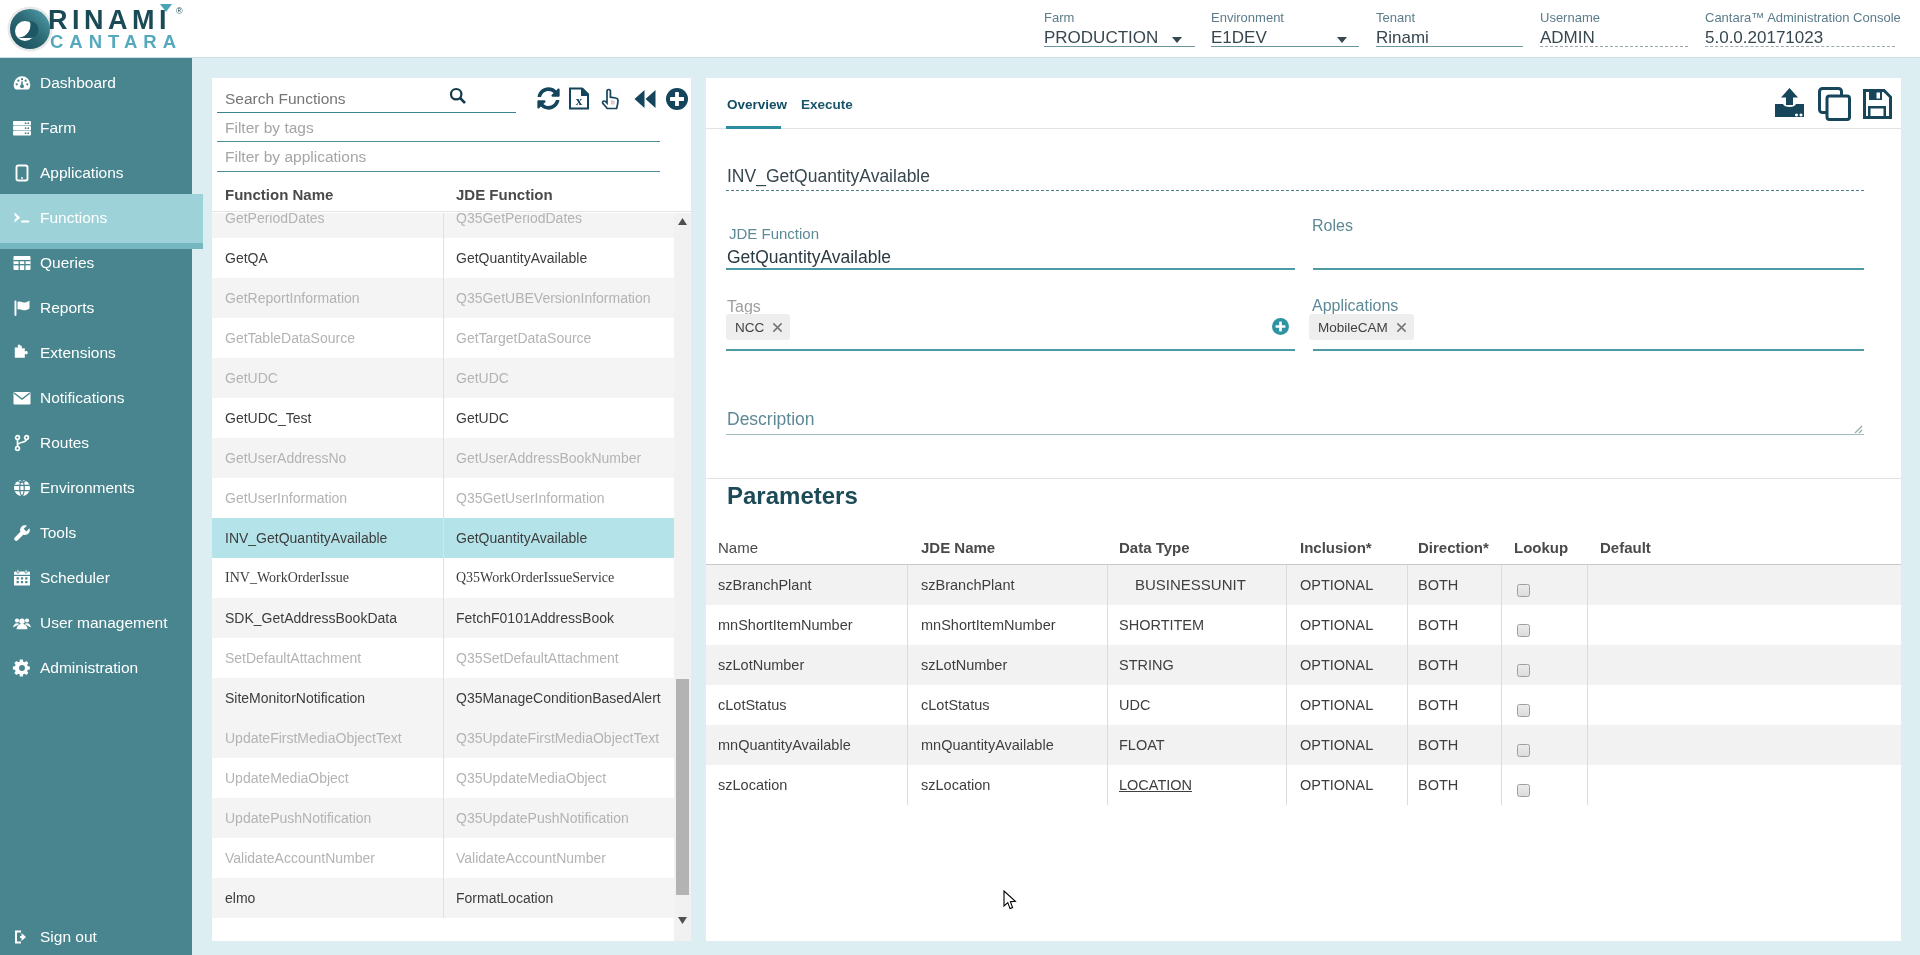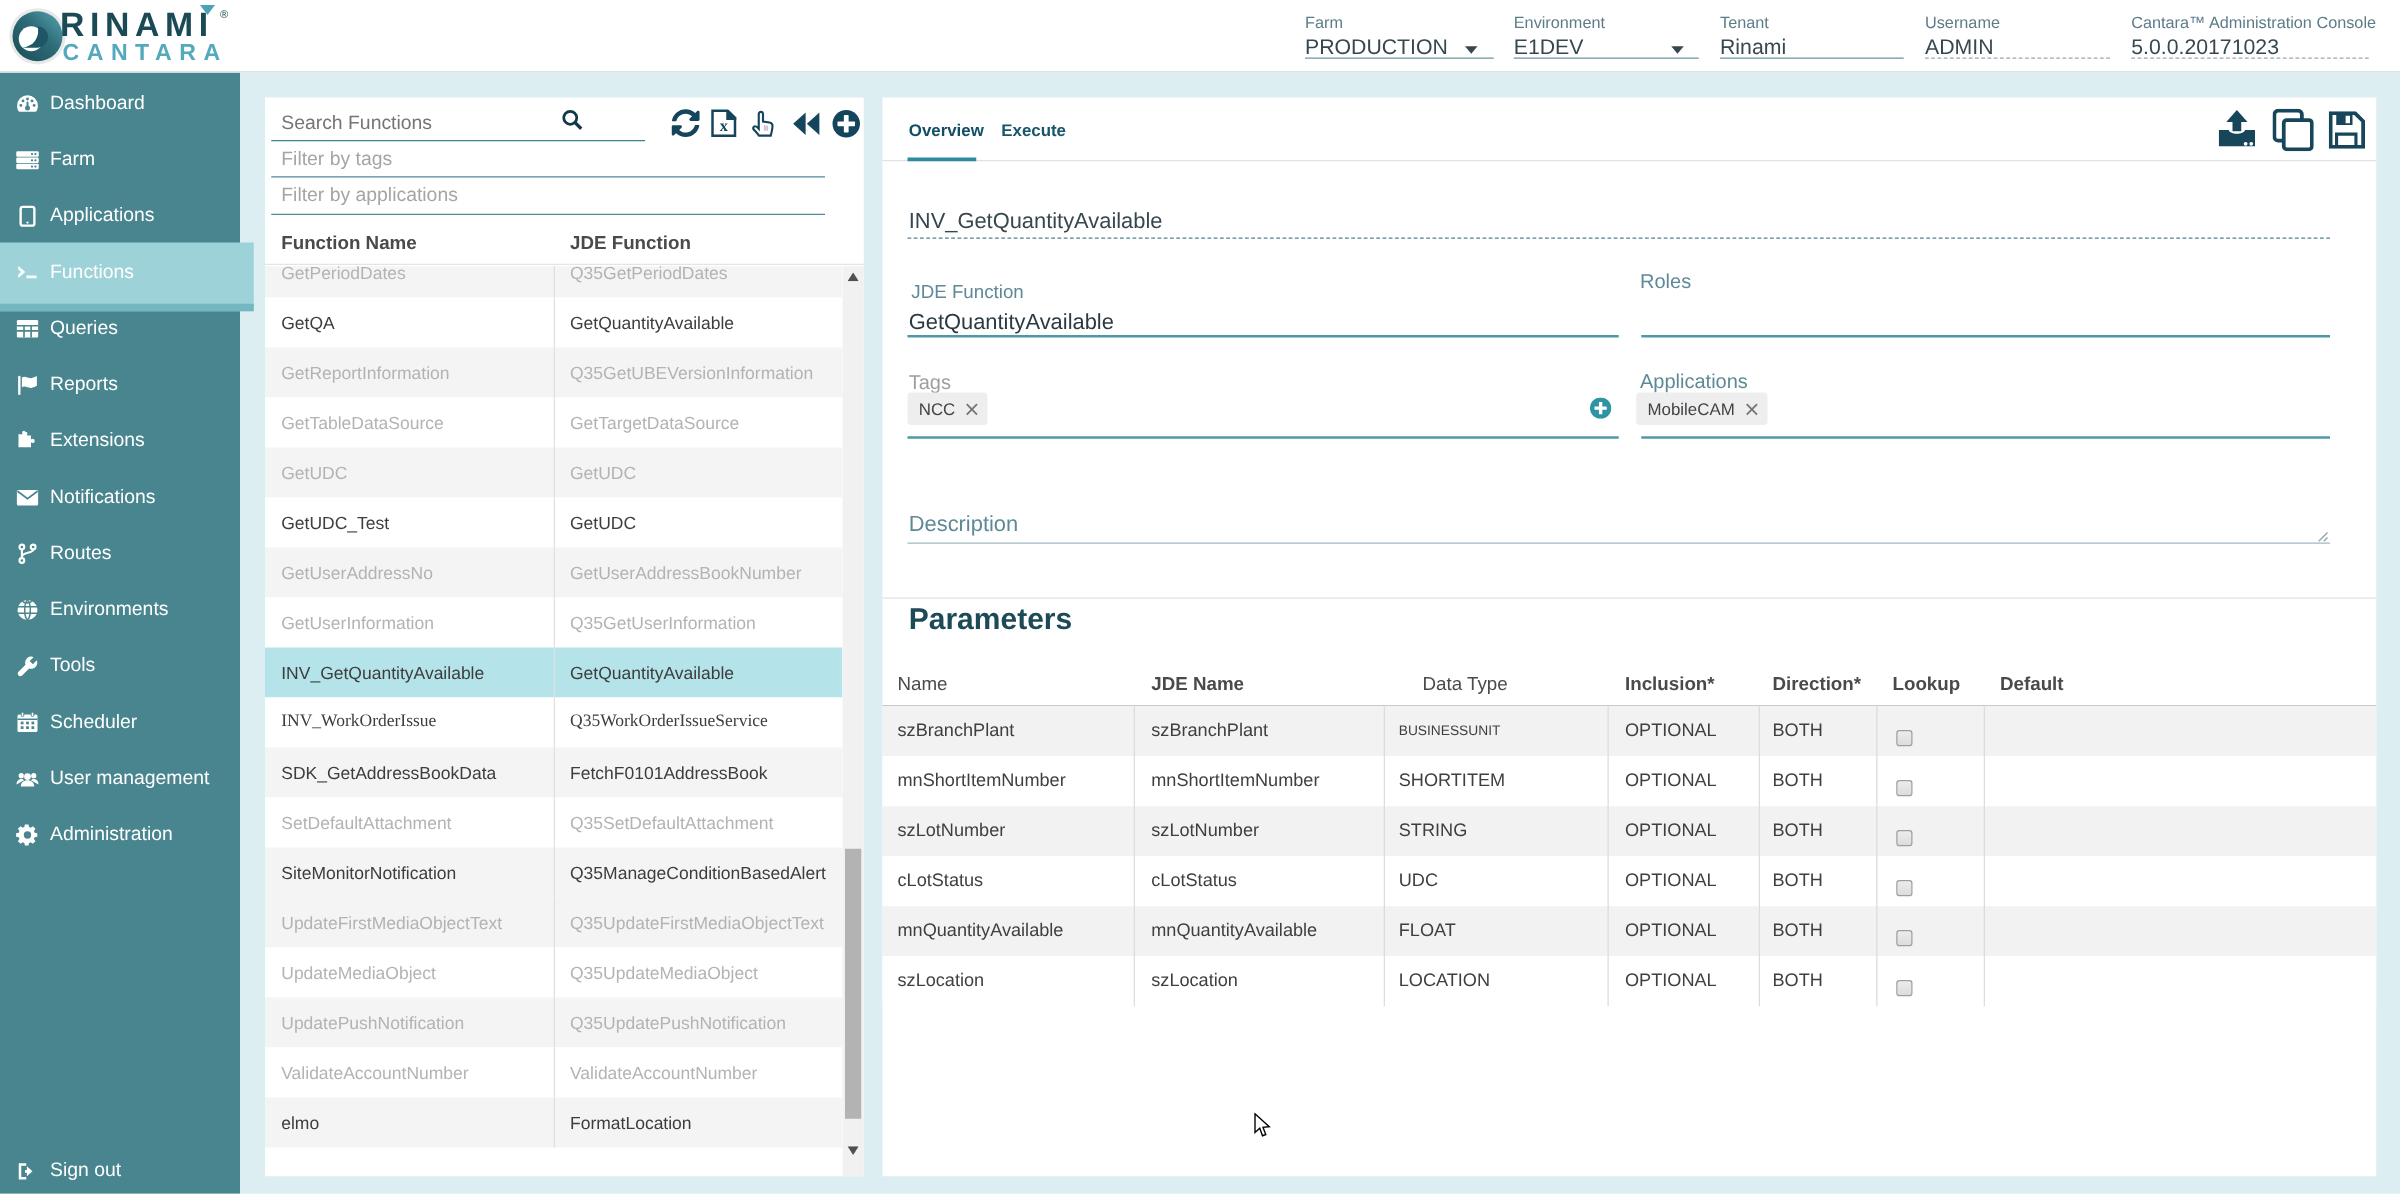--- a/index.html
+++ b/index.html
@@ -397,30 +397,30 @@
   <div style="position:absolute;left:21px;top:331px;font-size:17.5px;color:#5e8996;">Description</div>
   <div style="position:absolute;left:20px;top:356px;width:1138px;border-bottom:1px solid #9fbcc2;"></div>
   <svg style="position:absolute;left:1148px;top:347px;" width="9" height="9" viewBox="0 0 9 9">
       <path d="M8 1 L1 8 M8 5 L5 8" stroke="#9aa" stroke-width="1.2"></path>
     </svg>
   <div style="position:absolute;left:0;top:400px;width:1195px;border-bottom:1px solid #e2e2e2;"></div>
   <div style="position:absolute;left:21px;top:404px;font-size:24px;font-weight:bold;color:#1d4a57;">Parameters</div>
   <div id="ptable">
       <div style="position:absolute;left:12px;top:461px;font-size:15px;font-weight:normal;color:#4a4a4a;">Name</div>
       <div style="position:absolute;left:215px;top:461px;font-size:15px;font-weight:bold;color:#4a4a4a;">JDE Name</div>
-      <div style="position:absolute;left:432px;top:461px;font-size:15px;font-weight:normal;color:#4a4a4a;">Data Type</div>
+      <div style="position:absolute;left:413px;top:461px;font-size:15px;font-weight:bold;color:#4a4a4a;">Data Type</div>
       <div style="position:absolute;left:594px;top:461px;font-size:15px;font-weight:bold;color:#4a4a4a;">Inclusion*</div>
       <div style="position:absolute;left:712px;top:461px;font-size:15px;font-weight:bold;color:#4a4a4a;">Direction*</div>
       <div style="position:absolute;left:808px;top:461px;font-size:15px;font-weight:bold;color:#4a4a4a;">Lookup</div>
       <div style="position:absolute;left:894px;top:461px;font-size:15px;font-weight:bold;color:#4a4a4a;">Default</div>
       <div style="position:absolute;left:0;top:486px;width:1195px;border-bottom:1px solid #c9c9c9;"></div>
       <div style="position:absolute;left:0;top:487px;width:1195px;height:40px;background:#f2f2f2;"></div>
       <div style="position:absolute;left:12px;top:487px;line-height:40px;font-size:14.5px;color:#3f3f3f;">szBranchPlant</div>
       <div style="position:absolute;left:215px;top:487px;line-height:40px;font-size:14.5px;color:#3f3f3f;">szBranchPlant</div>
-      <div style="position:absolute;left:413px;top:487px;line-height:40px;font-size:11px;color:#3f3f3f;">BUSINESSUNIT</div>
+      <div style="position:absolute;left:429px;top:487px;line-height:40px;font-size:15px;color:#3f3f3f;">BUSINESSUNIT</div>
       <div style="position:absolute;left:594px;top:487px;line-height:40px;font-size:14.5px;color:#3f3f3f;">OPTIONAL</div>
       <div style="position:absolute;left:712px;top:487px;line-height:40px;font-size:14.5px;color:#3f3f3f;">BOTH</div>
       <div style="position:absolute;left:811px;top:506px;width:13px;height:13px;border:1.5px solid #9e9e9e;border-radius:2.5px;background:linear-gradient(#ececec,#dcdcdc);"></div>
       <div style="position:absolute;left:0;top:527px;width:1195px;height:40px;background:#ffffff;"></div>
       <div style="position:absolute;left:12px;top:527px;line-height:40px;font-size:14.5px;color:#3f3f3f;">mnShortItemNumber</div>
       <div style="position:absolute;left:215px;top:527px;line-height:40px;font-size:14.5px;color:#3f3f3f;">mnShortItemNumber</div>
       <div style="position:absolute;left:413px;top:527px;line-height:40px;font-size:14.5px;color:#3f3f3f;">SHORTITEM</div>
       <div style="position:absolute;left:594px;top:527px;line-height:40px;font-size:14.5px;color:#3f3f3f;">OPTIONAL</div>
       <div style="position:absolute;left:712px;top:527px;line-height:40px;font-size:14.5px;color:#3f3f3f;">BOTH</div>
       <div style="position:absolute;left:811px;top:546px;width:13px;height:13px;border:1.5px solid #9e9e9e;border-radius:2.5px;background:linear-gradient(#ececec,#dcdcdc);"></div>
@@ -441,21 +441,21 @@
       <div style="position:absolute;left:0;top:647px;width:1195px;height:40px;background:#f2f2f2;"></div>
       <div style="position:absolute;left:12px;top:647px;line-height:40px;font-size:14.5px;color:#3f3f3f;">mnQuantityAvailable</div>
       <div style="position:absolute;left:215px;top:647px;line-height:40px;font-size:14.5px;color:#3f3f3f;">mnQuantityAvailable</div>
       <div style="position:absolute;left:413px;top:647px;line-height:40px;font-size:14.5px;color:#3f3f3f;">FLOAT</div>
       <div style="position:absolute;left:594px;top:647px;line-height:40px;font-size:14.5px;color:#3f3f3f;">OPTIONAL</div>
       <div style="position:absolute;left:712px;top:647px;line-height:40px;font-size:14.5px;color:#3f3f3f;">BOTH</div>
       <div style="position:absolute;left:811px;top:666px;width:13px;height:13px;border:1.5px solid #9e9e9e;border-radius:2.5px;background:linear-gradient(#ececec,#dcdcdc);"></div>
       <div style="position:absolute;left:0;top:687px;width:1195px;height:40px;background:#ffffff;"></div>
       <div style="position:absolute;left:12px;top:687px;line-height:40px;font-size:14.5px;color:#3f3f3f;">szLocation</div>
       <div style="position:absolute;left:215px;top:687px;line-height:40px;font-size:14.5px;color:#3f3f3f;">szLocation</div>
-      <div style="position:absolute;left:413px;top:687px;line-height:40px;font-size:14.5px;color:#3f3f3f;">LOCATION</div>
+      <div style="position:absolute;left:413px;top:687px;line-height:40px;font-size:14.5px;color:#3f3f3f;text-decoration:underline;">LOCATION</div>
       <div style="position:absolute;left:594px;top:687px;line-height:40px;font-size:14.5px;color:#3f3f3f;">OPTIONAL</div>
       <div style="position:absolute;left:712px;top:687px;line-height:40px;font-size:14.5px;color:#3f3f3f;">BOTH</div>
       <div style="position:absolute;left:811px;top:706px;width:13px;height:13px;border:1.5px solid #9e9e9e;border-radius:2.5px;background:linear-gradient(#ececec,#dcdcdc);"></div>
       <div style="position:absolute;left:200.5px;top:487px;width:1px;height:240px;background:#dcdcdc;"></div>
       <div style="position:absolute;left:400.5px;top:487px;width:1px;height:240px;background:#dcdcdc;"></div>
       <div style="position:absolute;left:580px;top:487px;width:1px;height:240px;background:#dcdcdc;"></div>
       <div style="position:absolute;left:700.5px;top:487px;width:1px;height:240px;background:#dcdcdc;"></div>
       <div style="position:absolute;left:794.5px;top:487px;width:1px;height:240px;background:#dcdcdc;"></div>
       <div style="position:absolute;left:880.5px;top:487px;width:1px;height:240px;background:#dcdcdc;"></div>
     </div>

